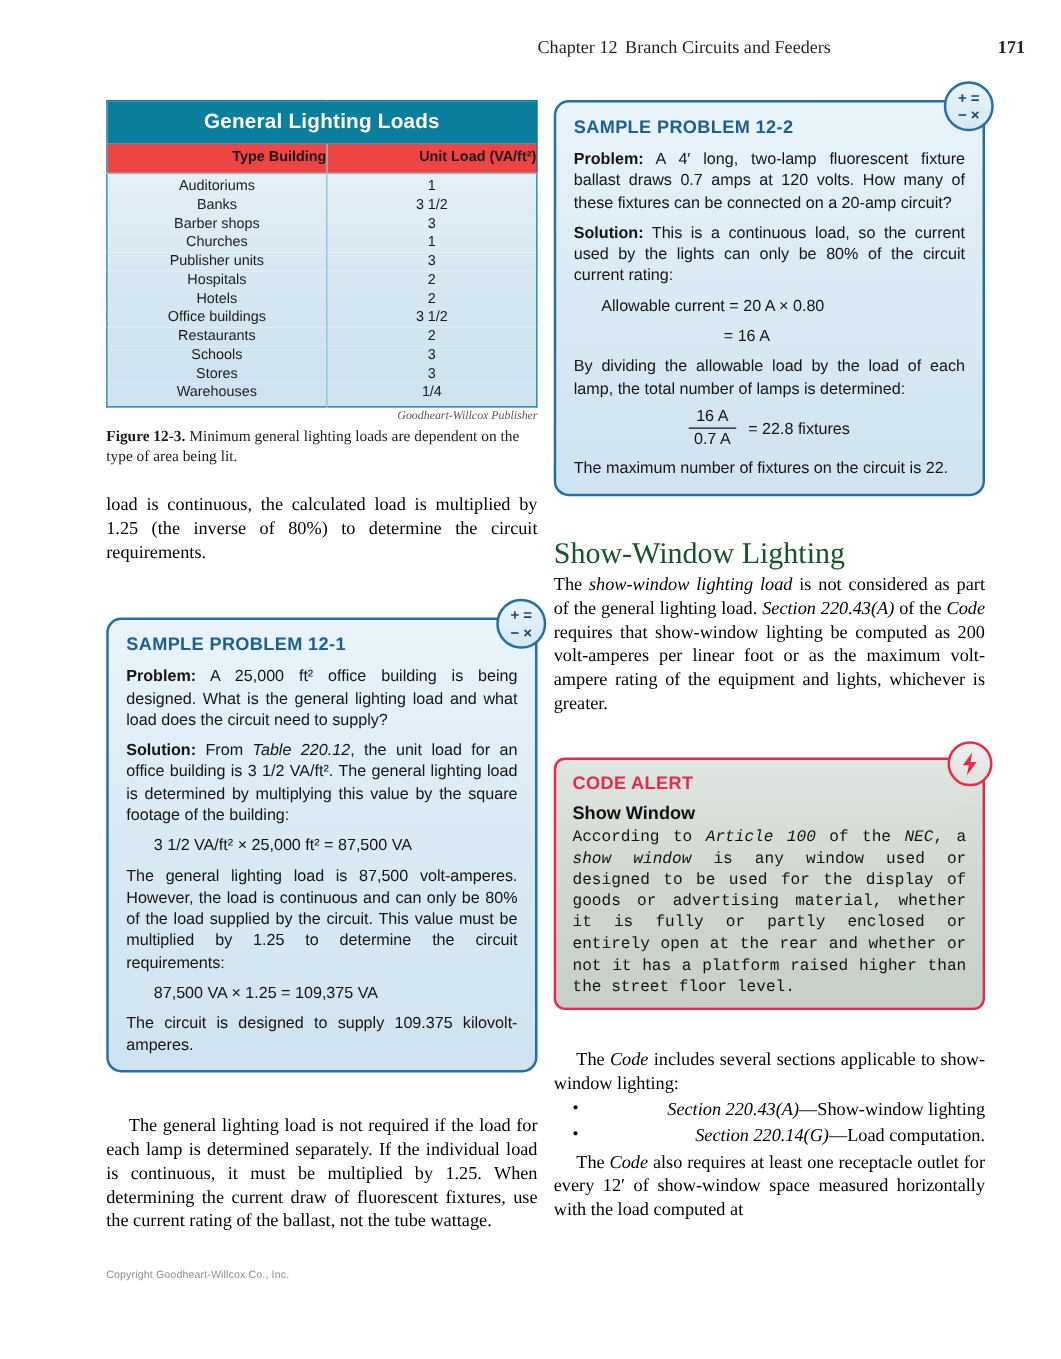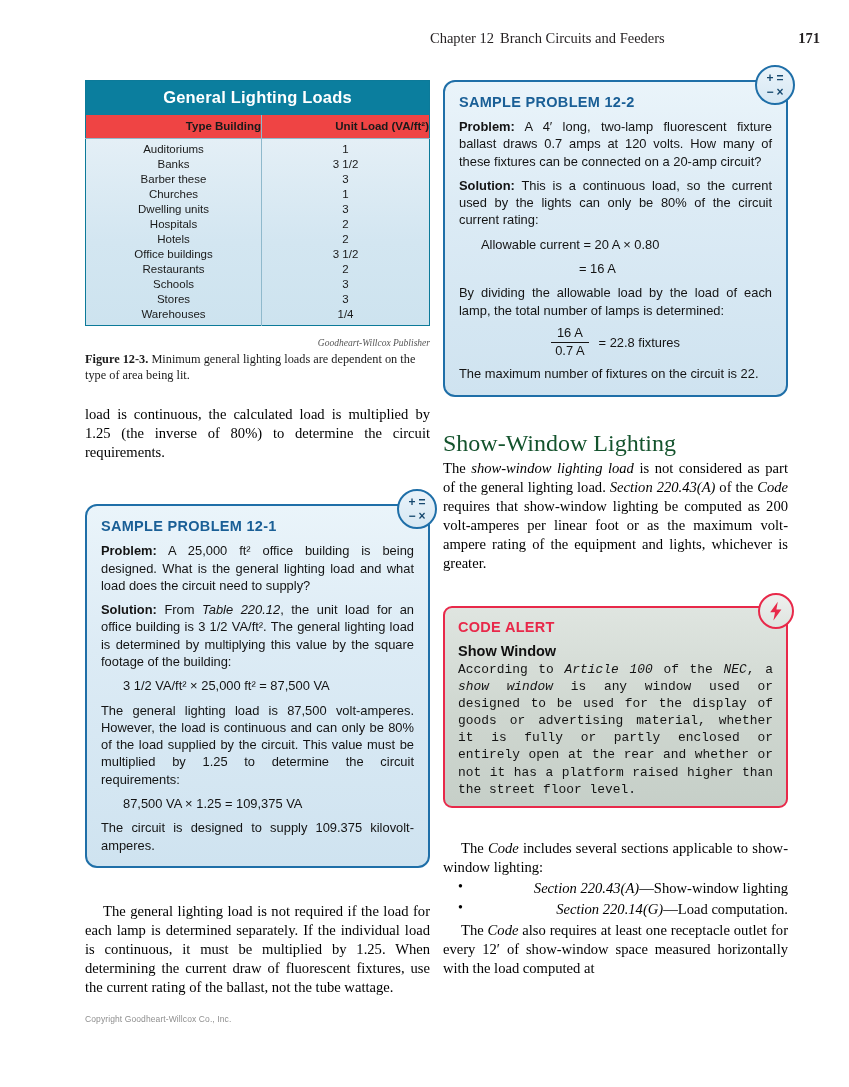--- a/index.html
+++ b/index.html
@@ -101,21 +101,21 @@
   .lighting-table tbody tr:first-child td { padding-top: 4px; }
   .lighting-table tbody tr:last-child td { padding-bottom: 5px; }
 
   .credit {
     text-align: right;
     width: 345px;
     font-family: "Liberation Serif", serif;
     font-style: italic;
     font-size: 9.5px;
     color: #555;
-    margin-top: 12px;
+    margin-top: 2px;
   }
 
   .figcaption {
     width: 345px;
     font-family: Liberation Serif, serif;
     font-size: 12.3px;
     line-height: 1.32;
     color: #1a1a1a;
     margin-top: 3px;
   }
@@ -338,29 +338,29 @@
       <tbody>
         <tr>
           <td class="c1">Auditoriums</td>
           <td class="c2">1</td>
         </tr>
         <tr>
           <td class="c1">Banks</td>
           <td class="c2">3 1/2</td>
         </tr>
         <tr>
-          <td class="c1">Barber these</td>
+          <td class="c1">Barber shops</td>
           <td class="c2">3</td>
         </tr>
         <tr>
           <td class="c1">Churches</td>
           <td class="c2">1</td>
         </tr>
         <tr>
-          <td class="c1">Dwelling units</td>
+          <td class="c1">Publisher units</td>
           <td class="c2">3</td>
         </tr>
         <tr>
           <td class="c1">Hospitals</td>
           <td class="c2">2</td>
         </tr>
         <tr>
           <td class="c1">Hotels</td>
           <td class="c2">2</td>
         </tr>

